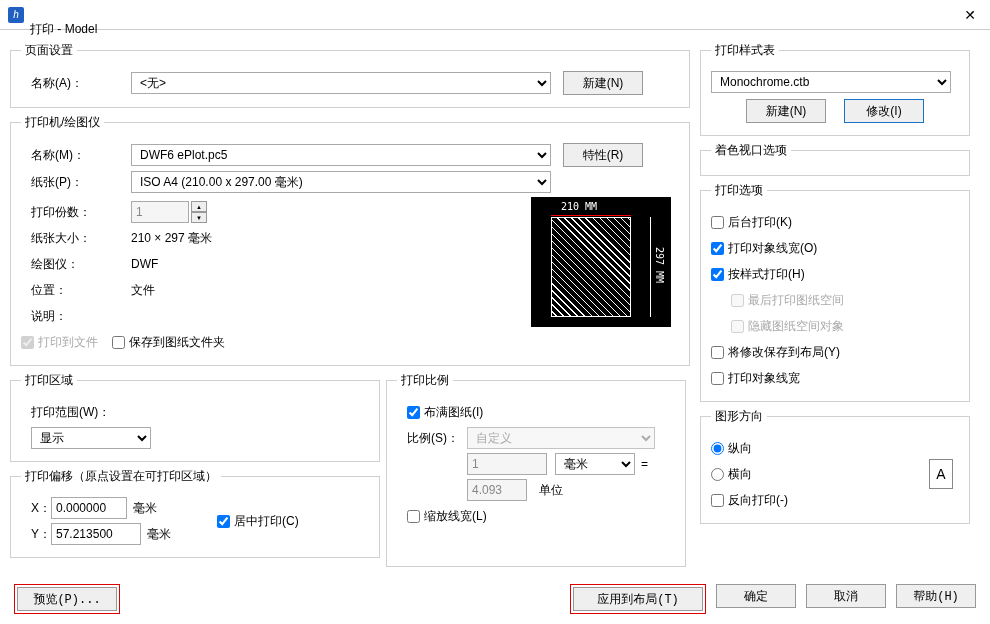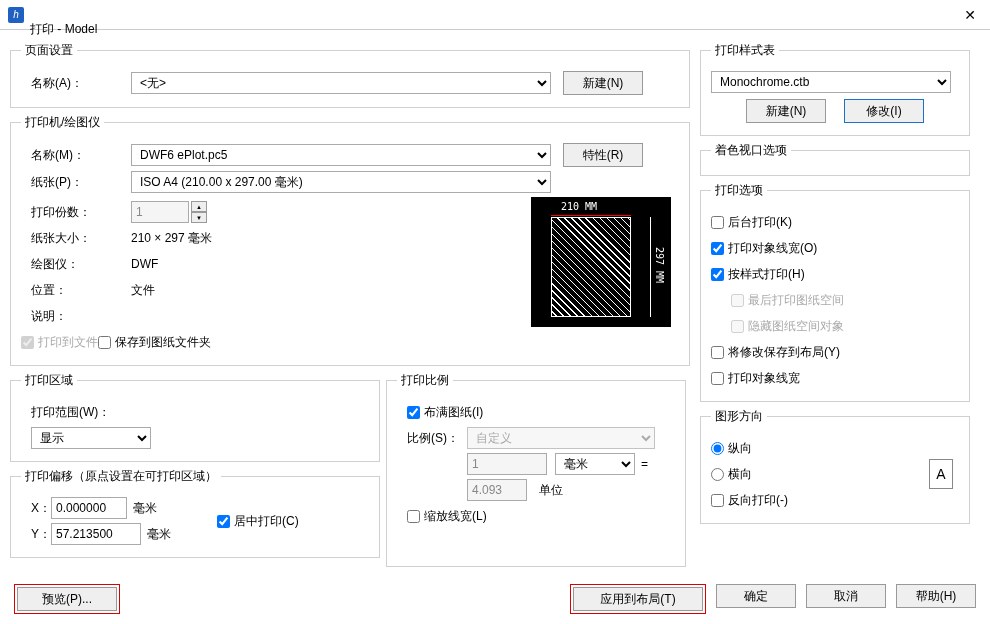--- a/index.html
+++ b/index.html
@@ -33,21 +33,21 @@
 .dim-h { position: absolute; top: 4px; left: 30px; color: #fff; font-size: 10px; font-family: monospace; }
 .dim-v { position: absolute; right: 6px; top: 50px; color: #fff; font-size: 10px; writing-mode: vertical-rl; font-family: monospace; }
 .dim-line-h { position: absolute; top: 18px; left: 20px; width: 80px; height: 1px; background: #f00; }
 .dim-line-v { position: absolute; right: 20px; top: 20px; width: 1px; height: 100px; background: #fff; }
 .lower-grid { display: flex; gap: 6px; }
 .lower-left { width: 370px; }
 .lower-right { width: 300px; }
 .radio { display: flex; align-items: center; gap: 4px; }
 .radio input { width: 13px; height: 13px; }
 .orient-icon { width: 24px; height: 30px; border: 1px solid #888; display: flex; align-items: center; justify-content: center; font-size: 14px; margin-right: 6px; }
-.bottom-bar { display: flex; justify-content: space-between; padding: 6px 14px; align-items: center; }
+.bottom-bar { display: flex; justify-content: space-between; padding: 6px 14px; align-items: center; font-family: Liberation Mono, monospace; }
 .bottom-bar .right-btns { display: flex; gap: 10px; }
 .red-box { border: 1px solid #d00; padding: 2px; display: inline-block; }
 select:disabled, input:disabled { background: #f5f5f5; color: #888; }
 </style>
 </head>
 <body>
 
 <div class="titlebar">
   <div class="icon">h</div>
   <div class="title">打印 - Model</div>
@@ -102,21 +102,21 @@
                   <span>DWF</span>
                 </div>
               <div class="row">
                   <span class="lbl">位置：</span>
                   <span>文件</span>
                 </div>
               <div class="row">
                   <span class="lbl">说明：</span>
                   <span></span>
                 </div>
-              <div class="row" style="">
+              <div class="row" style="gap:14px">
                 <label class="cb disabled">
                     <input type="checkbox" checked="" disabled="" style="">
                     <span>打印到文件</span>
                   </label>
                 <label class="cb">
                     <input type="checkbox" style="">
                     <span>保存到图纸文件夹</span>
                   </label>
               </div>
             </div>

